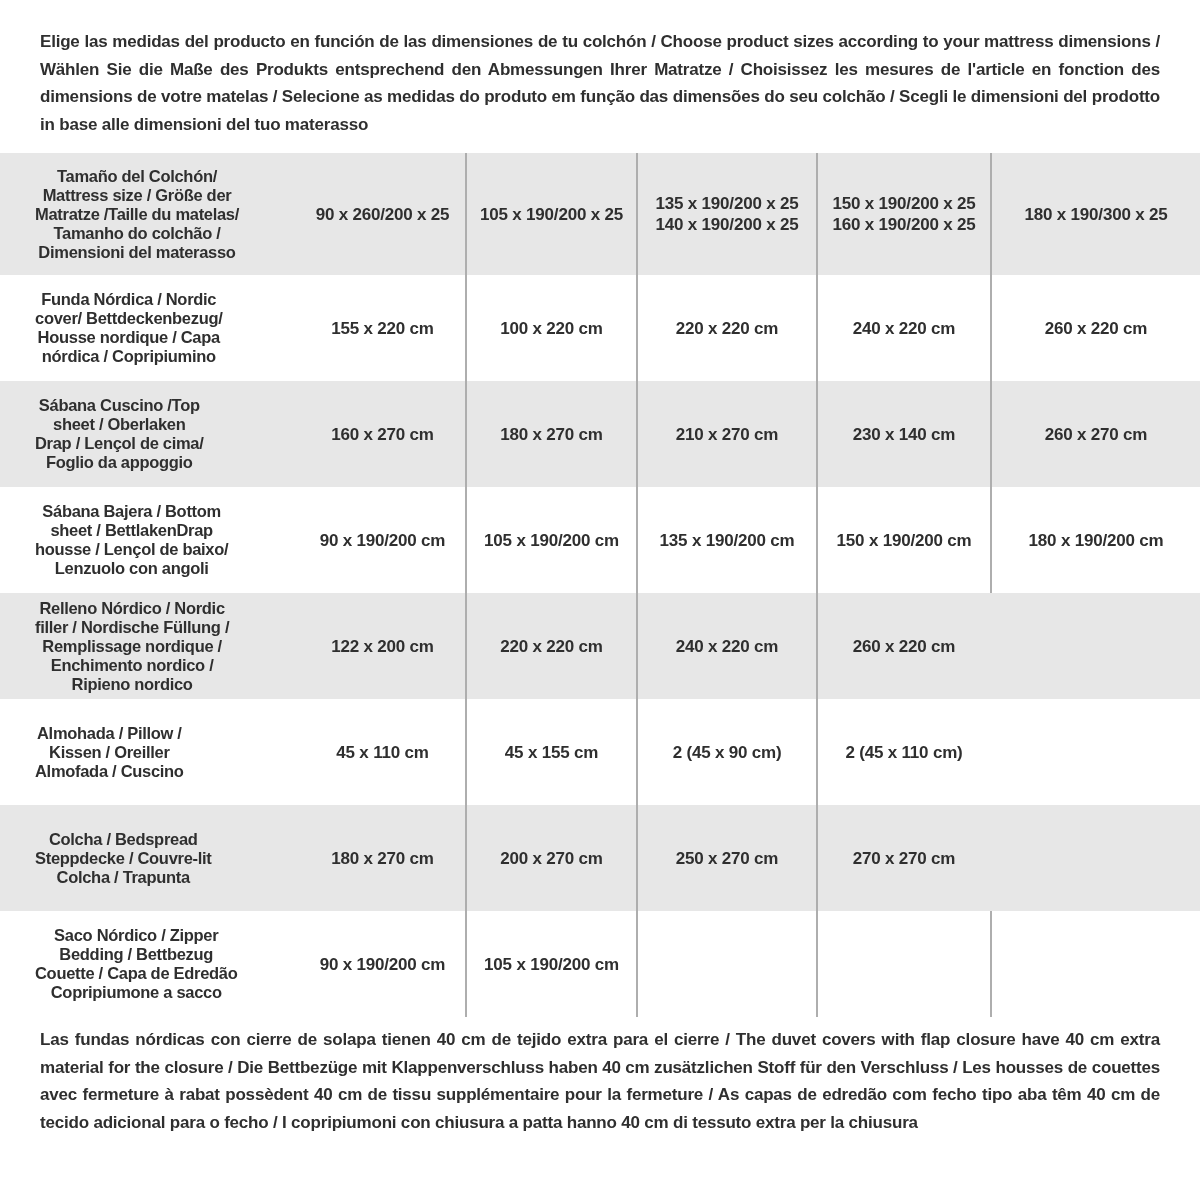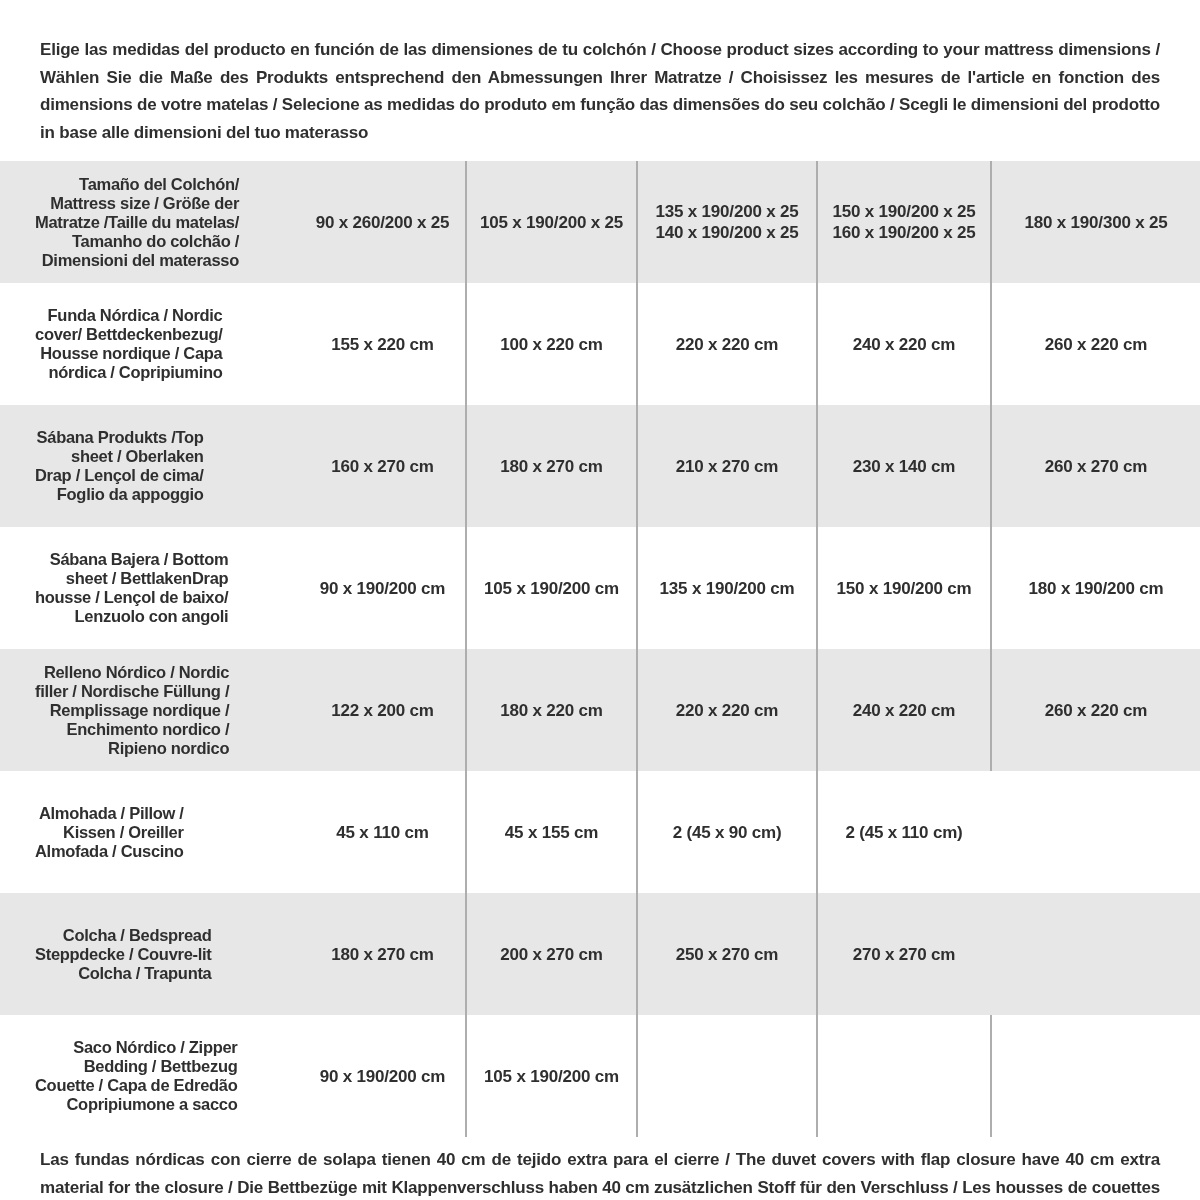--- a/index.html
+++ b/index.html
@@ -10,56 +10,56 @@
   *{box-sizing:border-box;}
   html,body{margin:0;padding:0;}
   body{
     width:1200px;height:1200px;
     background:#ffffff;
     font-family:"Liberation Sans",sans-serif;
     color:var(--ink);
     overflow:hidden;
   }
   .intro,.footer{
-    margin:36px 40px 0 40px;
+    margin:28px 40px 0 40px;
     font-size:17px;
     font-weight:700;
     line-height:27.5px;
     letter-spacing:-0.2px;
     text-align:justify;
     color:var(--ink);
   }
   .footer{margin-top:9px;}
   .size-table{
     margin-top:15px;
     width:1200px;
   }
   .trow{
     display:grid;
     grid-template-columns:300px 165px 171px 180px 174px 210px;
-    height:122px;
+    height:106px;
     background:#ffffff;
   }
   .trow.header{height:122px;}
   .trow:nth-child(odd){background:var(--shade);}
   .cell{
     display:flex;
     align-items:center;
     justify-content:center;
     text-align:center;
     font-weight:700;
     font-size:17px;
     line-height:21px;
     letter-spacing:-0.2px;
     white-space:pre-line;
     overflow:hidden;
   }
   .cell.label{
     justify-content:flex-start;
-    text-align:right;
+    text-align:center;
     padding-left:35px;
     padding-right:6px;
     font-size:16.5px;
     line-height:19px;
     letter-spacing:-0.3px;
   }
   .cell.div{border-left:2px solid var(--divider);}
 </style>
 </head>
 <body>
@@ -89,21 +89,21 @@
 Housse nordique  / Capa
 nórdica / Copripiumino</div>
     <div class="cell">155 x 220 cm</div>
     <div class="cell div">100 x 220 cm</div>
     <div class="cell div">220 x 220 cm</div>
     <div class="cell div">240 x 220 cm</div>
     <div class="cell div">260 x 220 cm</div>
   </div>
 
   <div class="trow">
-    <div class="cell label">Sábana Produkts /Top
+    <div class="cell label">Sábana Cuscino /Top
 sheet / Oberlaken
 Drap / Lençol de cima/
 Foglio da appoggio</div>
     <div class="cell">160 x 270 cm</div>
     <div class="cell div">180 x 270 cm</div>
     <div class="cell div">210 x 270 cm</div>
     <div class="cell div">230 x 140 cm</div>
     <div class="cell div">260 x 270 cm</div>
   </div>
 
@@ -119,21 +119,20 @@
     <div class="cell div">180 x 190/200 cm</div>
   </div>
 
   <div class="trow">
     <div class="cell label">Relleno Nórdico / Nordic
 filler / Nordische Füllung /
 Remplissage nordique /
 Enchimento nordico /
 Ripieno nordico</div>
     <div class="cell">122 x 200 cm</div>
-    <div class="cell div">180 x 220 cm</div>
     <div class="cell div">220 x 220 cm</div>
     <div class="cell div">240 x 220 cm</div>
     <div class="cell div">260 x 220 cm</div>
   </div>
 
   <div class="trow">
     <div class="cell label">Almohada  / Pillow /
 Kissen / Oreiller
 Almofada / Cuscino</div>
     <div class="cell">45 x 110 cm</div>

